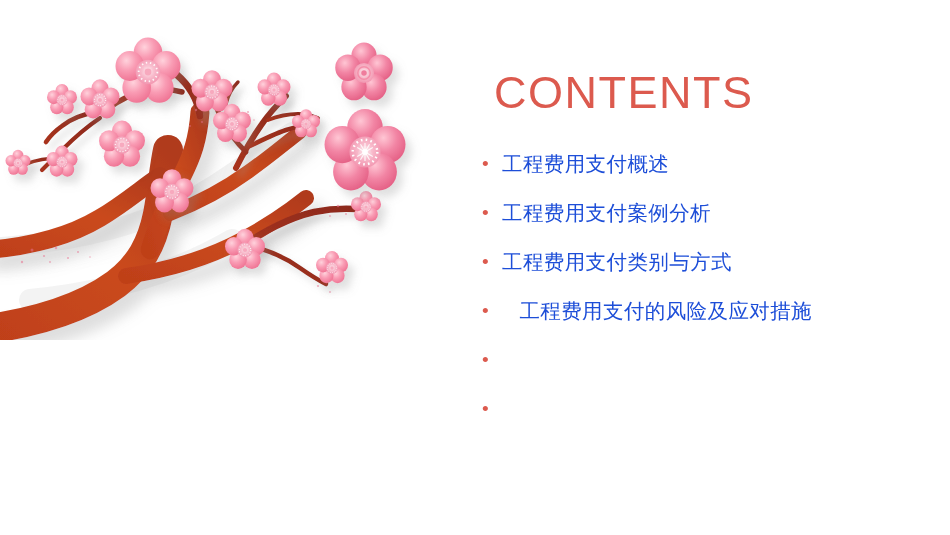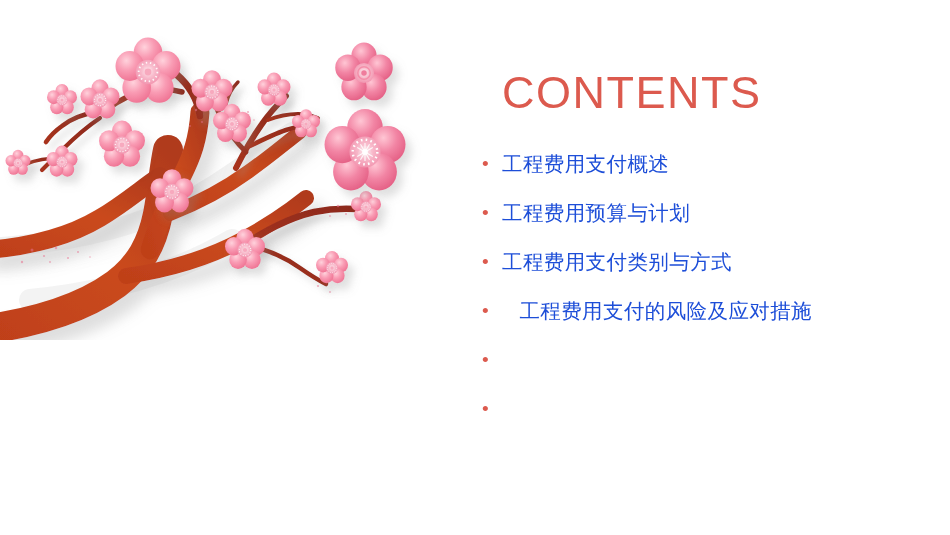--- a/index.html
+++ b/index.html
@@ -35,21 +35,21 @@
   #content {
     position: absolute;
     left: 470px;
     top: 0;
     width: 480px;
     height: 535px;
   }
 
   #page-title {
     position: absolute;
-    left: 32px;
+    left: 24px;
     top: 70px;
     font-size: 45px;
     letter-spacing: 1.5px;
     line-height: 1;
     color: #DC5A4E;
     font-weight: 400;
     white-space: nowrap;
   }
 
   #toc-list {
@@ -269,21 +269,21 @@
 
     <ul id="toc-list">
 
       <li class="toc-item">
         <span class="toc-bullet">•</span>
         <span class="toc-label">工程费用支付概述</span>
       </li>
 
       <li class="toc-item">
         <span class="toc-bullet">•</span>
-        <span class="toc-label">工程费用预算与计划</span>
+        <span class="toc-label">工程费用支付案例分析</span>
       </li>
 
       <li class="toc-item">
         <span class="toc-bullet">•</span>
         <span class="toc-label">工程费用支付类别与方式</span>
       </li>
 
       <li class="toc-item wraps">
         <span class="toc-bullet">•</span>
         <span class="toc-label">工程费用支付的风险及应对措施</span>

